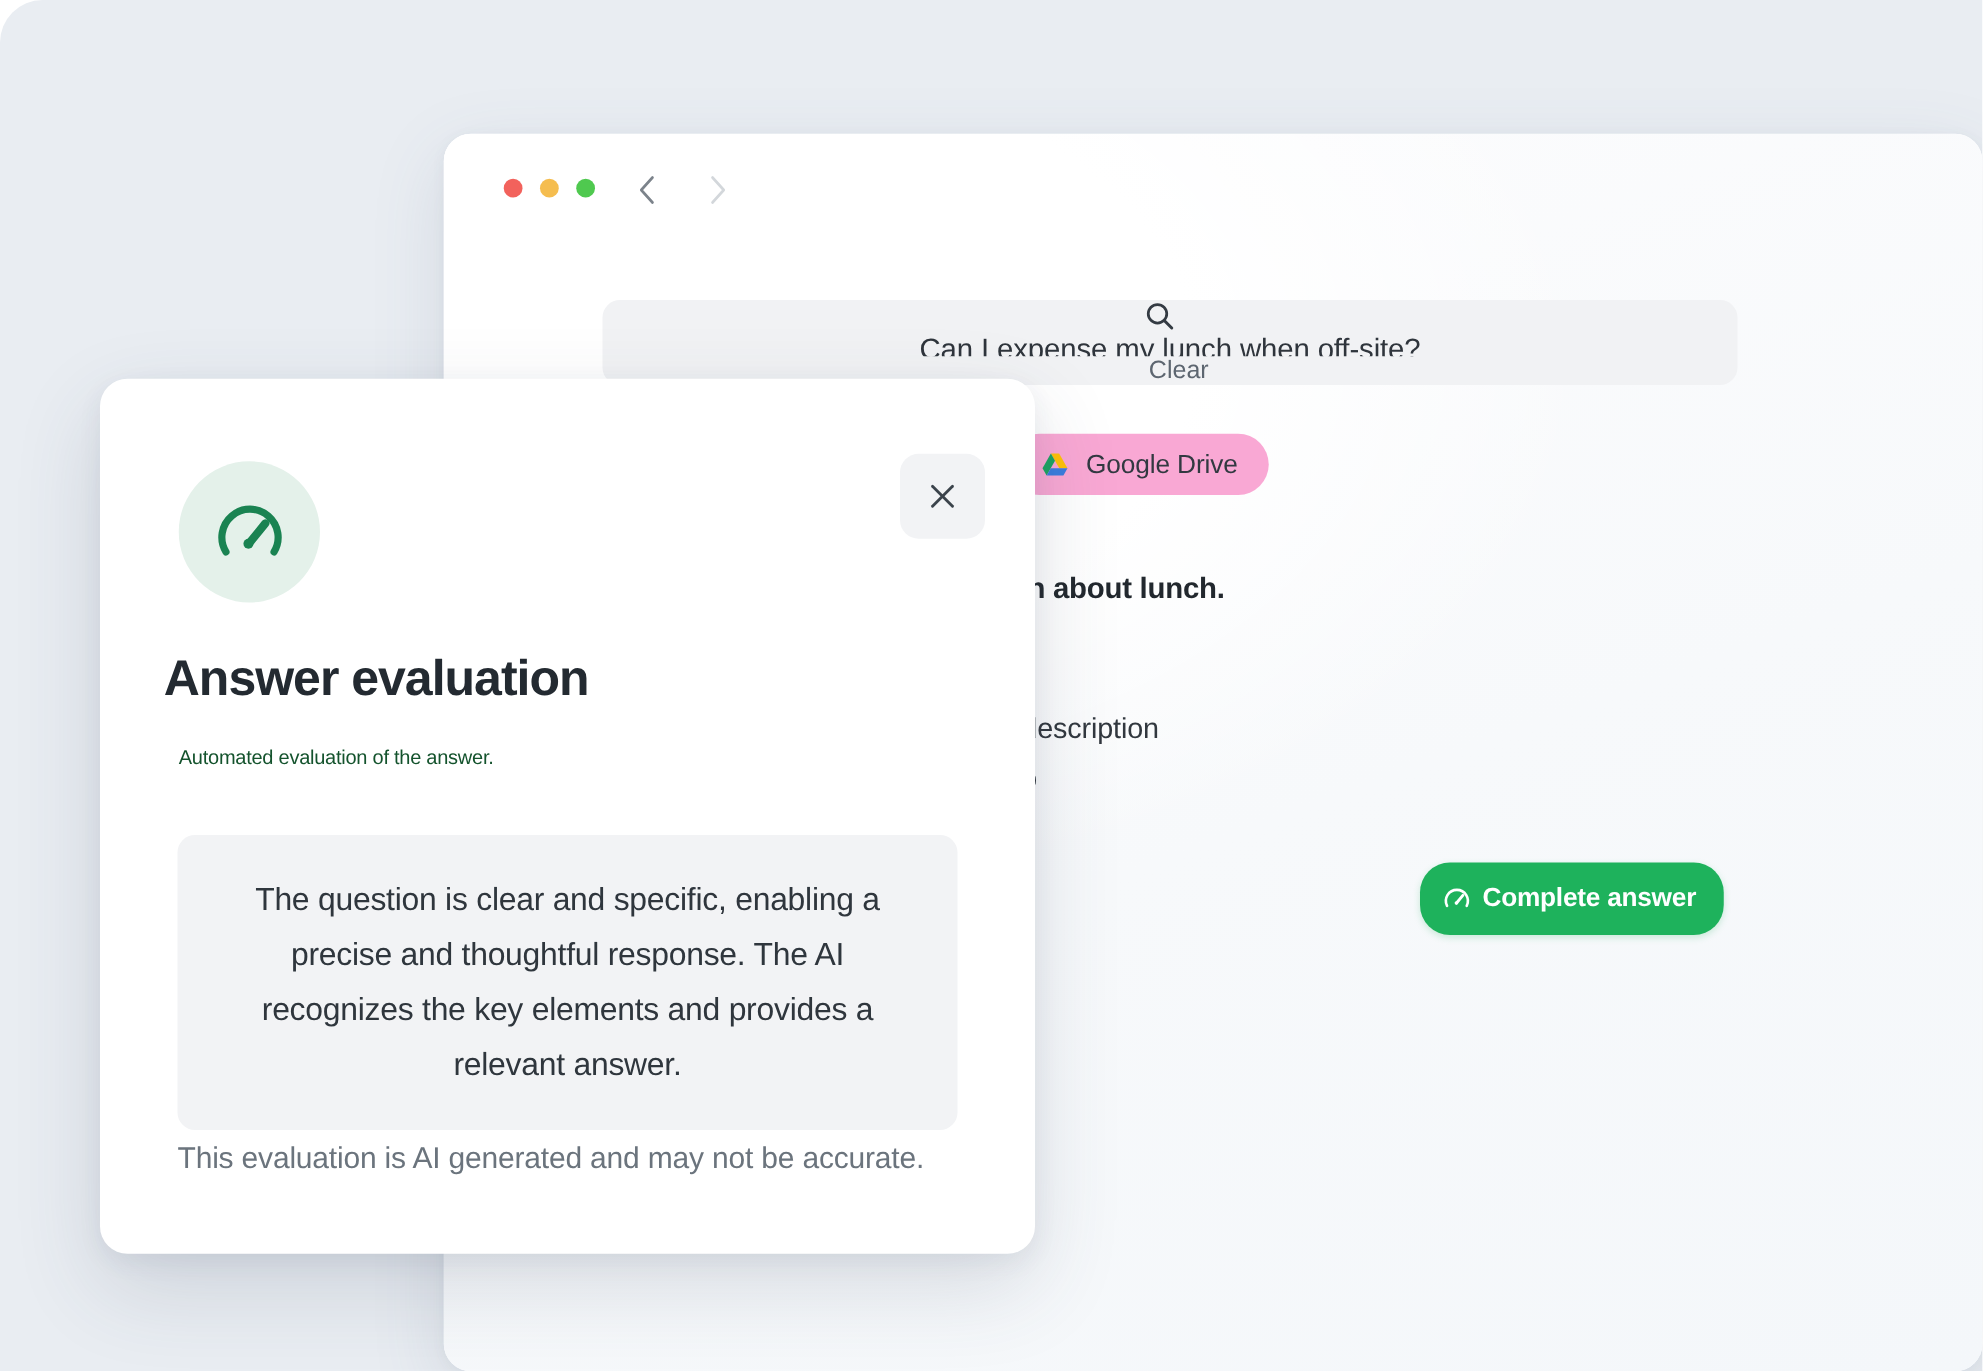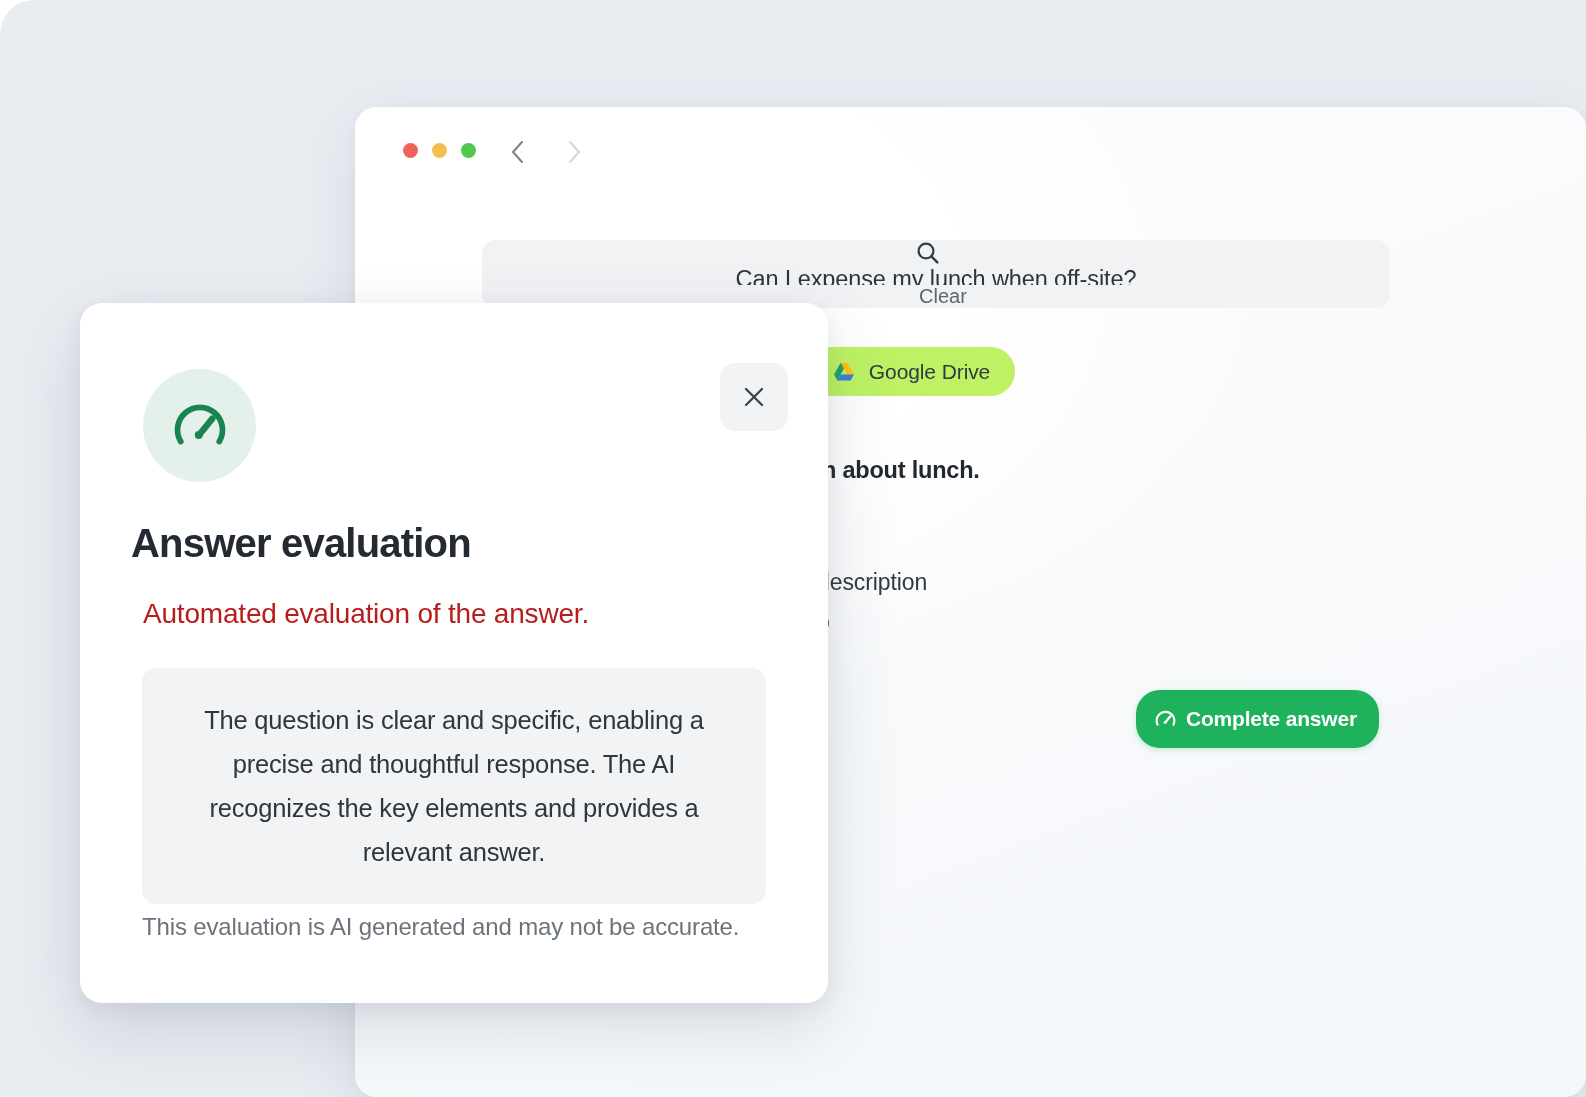--- a/index.html
+++ b/index.html
@@ -81,21 +81,21 @@
     padding-left: 14px;
   }
 
   
   #filter-chips {
     position: absolute; left: 127px; top: 240px;
     display: flex; gap: 17px; align-items: center;
   }
   .chip {
     height: 49px;
-    background: #bef264;
+    background: #f9a8d4;
     border-radius: 26px;
     display: flex; align-items: center;
     padding: 0 25px;
     cursor: pointer;
   }
   .chip-icon { width: 24px; height: 24px; margin-right: 13px; flex: 0 0 auto; display: block; }
   .chip-label { font-size: 21px; color: #323941; letter-spacing: -0.1px; white-space: nowrap; }
 
   
   #answer-heading {
@@ -157,21 +157,21 @@
   }
   #close-icon { width: 26px; height: 26px; display: block; }
 
   #modal-title {
     position: absolute; left: 51px; top: 218px;
     font-size: 40px; font-weight: bold; color: #232a31;
     letter-spacing: -0.8px; white-space: nowrap;
   }
   #modal-subtitle {
     position: absolute; left: 63px; top: 295px;
-    font-size: 28px; color: #b91c1c;
+    font-size: 16px; color: #14532d;
     letter-spacing: -0.2px; white-space: nowrap;
   }
 
   #evaluation-card {
     position: absolute; left: 62px; top: 365px;
     width: 624px;
     background: #f2f3f5;
     border-radius: 14px;
     padding: 30px 30px 30px 30px;
   }

